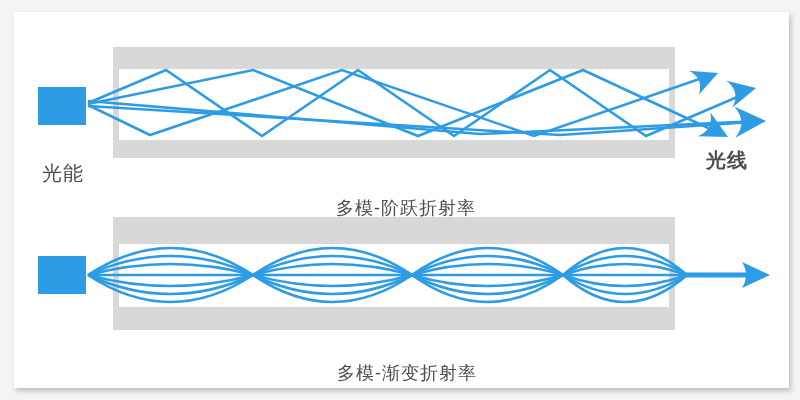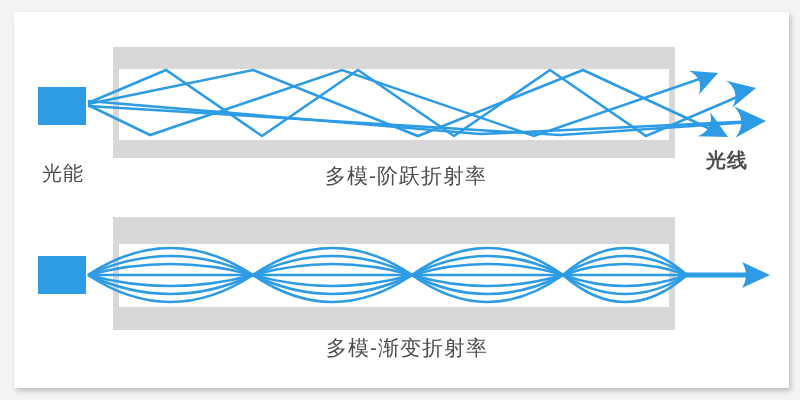--- a/index.html
+++ b/index.html
@@ -11,21 +11,21 @@
   .card{
     position:absolute;left:14px;top:12px;width:775px;height:376px;
     background:#ffffff;
     box-shadow:2px 3px 5px rgba(0,0,0,0.22);
   }
   svg.diagram{position:absolute;left:0;top:0;}
   .lbl{
     position:absolute;color:#4d4d4d;text-align:center;
     font-size:20px;line-height:22px;letter-spacing:1px;
   }
-  .caption{font-size:21px;}
+  .caption{font-size:18px;margin-top:32px;}
 </style>
 </head>
 <body>
 
 <div class="card"></div>
 
 <svg class="diagram" width="800" height="400" viewBox="0 0 800 400" id="diagram-svg">
     <rect x="113" y="47" width="562" height="111" fill="#D8D8D8"></rect>
     <rect x="119" y="69" width="550" height="71" fill="#FFFFFF"></rect>
     <polyline points="88,103 166,70 262,136 358,70 454,136 550,70 646,136 749,92" fill="none" stroke="#2D9CE5" stroke-width="2.6" stroke-linejoin="miter"></polyline>
@@ -57,13 +57,13 @@
     <path d="M 770 275 L 742 262 Q 750 275 742 288 Z" fill="#2D9CE5"></path>
     <rect x="38" y="256" width="48" height="38" fill="#2D9CE5"></rect>
   </svg>
 
 <div class="lbl" style="left:30px;top:162px;width:66px;text-align:center;">光能</div>
 
 <div class="lbl" style="left:694px;top:149px;width:66px;font-weight:bold;">光线</div>
 
 <div class="lbl caption" style="left:296px;top:165px;width:220px;">多模-阶跃折射率</div>
 
-<div class="lbl caption" style="left:297px;top:337px;width:220px;">多模-渐变折射率</div>
+<div class="lbl caption" style="left:297px;top:330px;width:220px;">多模-渐变折射率</div>
 
 </body></html>

